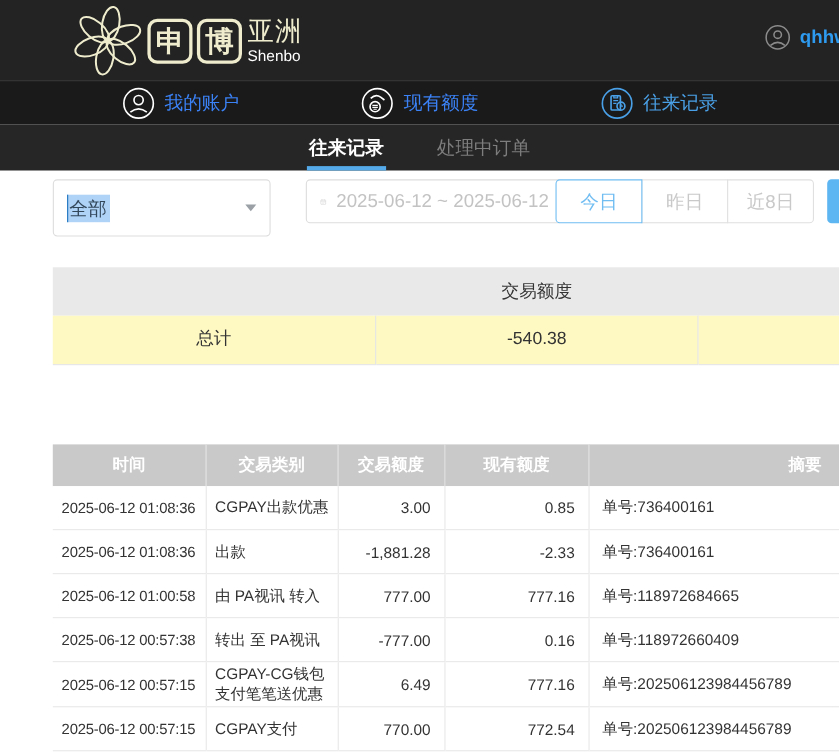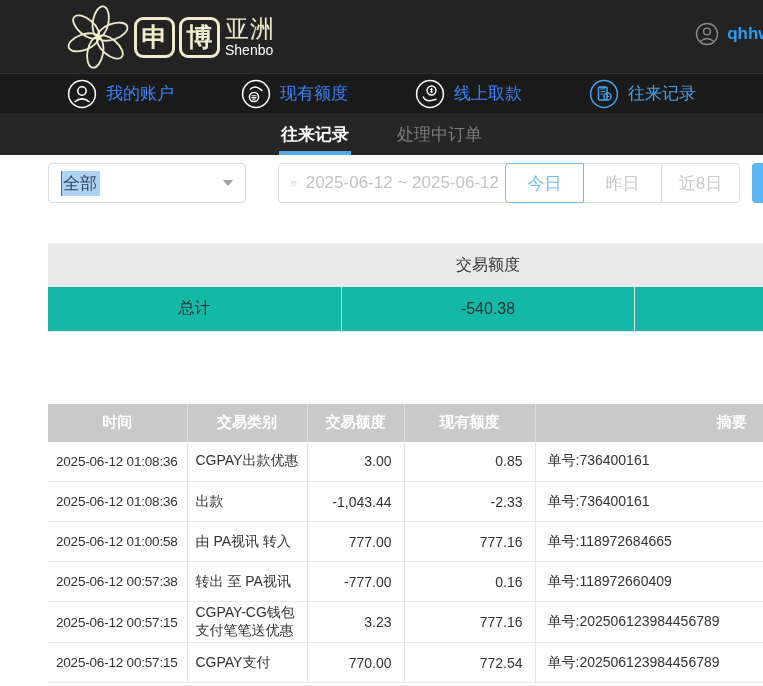--- a/index.html
+++ b/index.html
@@ -31,21 +31,21 @@
     justify-content:center; gap:44px; }
   .tab { color:#7d7d7d; font-size:17px; display:flex; align-items:center;
     position:relative; cursor:pointer; padding:0 2px; }
   .tab.active { color:#fff; font-weight:bold; }
   .tab.active::after { content:""; position:absolute; left:0; right:0; bottom:0;
     height:4px; background:#55abe9; }
 
   
   .content { background:#fff; }
   .filter-row { position:relative; height:40px; margin:8px 0 0 48px; }
-  .type-select { position:absolute; left:0; top:0; width:198px; height:40px;
+  .type-select { position:absolute; left:0; top:0; width:198px; height:52px;
     border:1px solid #ddd; border-radius:4px; background:#fff; display:flex;
     align-items:center; padding:0 12px; cursor:pointer; }
   .type-select .sel-value { font-size:17px; color:#33475b; background:#aed3f6;
     padding:1px 3px 1px 1px; border-left:1px solid #1f74c0; }
   .caret-down { margin-left:auto; width:0; height:0; border-left:5px solid transparent;
     border-right:5px solid transparent; border-top:6px solid #9aa0a6; }
   .date-box { position:absolute; left:230px; top:0; width:234px; height:40px;
     border:1px solid #ddd; border-radius:4px; display:flex; align-items:center;
     gap:9px; padding:0 12px; cursor:pointer; }
   .date-value { font-size:17px; color:#c3c3c3; white-space:nowrap; }
@@ -58,21 +58,21 @@
   .quick-btn.active { border:1px solid #70bdf2; color:#70bdf2; position:relative; z-index:2; }
   .search-btn { position:absolute; left:704px; top:0; width:46px; height:40px;
     background:#5db6f2; border:none; border-radius:4px; cursor:pointer; }
 
   
   .summary-table { margin:40px 0 0 48px; width:880px; border-collapse:collapse;
     table-layout:fixed; }
   .summary-table .sum-head td { background:#e9e9e9; height:44px; text-align:center;
     font-size:16px; color:#333; }
   .summary-table .sum-body td { height:44px; text-align:center; font-size:16px;
-    color:#333; background:#14b8a6; border-bottom:1px solid #e5e5e5; }
+    color:#333; background:#fef9c3; border-bottom:1px solid #e5e5e5; }
   .summary-table .sum-body td + td { border-left:1px solid #e5e5e5; }
 
   
   .tx-table { margin:72px 0 0 48px; width:880px; border-collapse:collapse;
     table-layout:fixed; }
   .tx-table th { background:#c9c9c9; color:#fff; font-size:15px; font-weight:bold;
     height:38px; border-left:1px solid #dedede; }
   .tx-table th:first-child { border-left:none; }
   .tx-table td { height:40px; font-size:14px; color:#333; background:#fff;
     border-bottom:1px solid #e8e8e8; padding:2px 8px; }
@@ -127,29 +127,20 @@
     <span>我的账户</span>
   </div>
   <div class="nav-item">
     <svg width="30" height="30" viewBox="0 0 30 30" fill="none" stroke="#fff" stroke-width="1.5">
       <circle cx="15" cy="15" r="13.4"></circle>
       <circle cx="13" cy="18" r="4.6"></circle>
       <path d="M10.5 16.8 h5 M10.5 18.6 h5 M11.5 20.3 h3" stroke-width="1.1"></path>
       <path d="M9 10.5 q4.5,-4.5 9,-1.2 l3.5,2.6"></path>
     </svg>
     <span>现有额度</span>
-  </div>
-  <div class="nav-item">
-    <svg width="30" height="30" viewBox="0 0 30 30" fill="none" stroke="#fff" stroke-width="1.5">
-      <circle cx="15" cy="15" r="13.4"></circle>
-      <circle cx="16.5" cy="11.5" r="4.4"></circle>
-      <path d="M16.5 9 v5 M15 10.3 h3 M15 12.7 h3" stroke-width="1.1"></path>
-      <path d="M8 17.5 q2,4.5 7,4.2 l6.5,-1.5"></path>
-    </svg>
-    <span>线上取款</span>
   </div>
   <div class="nav-item active">
     <svg width="30" height="30" viewBox="0 0 30 30" fill="none" stroke="#4aa0e6" stroke-width="1.5">
       <circle cx="15" cy="15" r="13.4"></circle>
       <rect x="9.5" y="8" width="8.5" height="13" rx="1"></rect>
       <path d="M12 8 h3.5 v2 h-3.5 z" stroke-width="1.1"></path>
       <path d="M11.5 12.5 h4.5 M11.5 15 h3" stroke-width="1.1"></path>
       <circle cx="18.5" cy="17.5" r="3.6"></circle>
       <path d="M18.5 15.5 v2 h1.8" stroke-width="1.1"></path>
     </svg>
@@ -223,42 +214,42 @@
         <tr>
           <td class="col0">2025-06-12 01:08:36</td>
           <td class="col1">CGPAY出款优惠</td>
           <td class="col2">3.00</td>
           <td class="col3">0.85</td>
           <td class="col4">单号:736400161</td>
         </tr>
         <tr>
           <td class="col0">2025-06-12 01:08:36</td>
           <td class="col1">出款</td>
-          <td class="col2">-1,043.44</td>
+          <td class="col2">-1,881.28</td>
           <td class="col3">-2.33</td>
           <td class="col4">单号:736400161</td>
         </tr>
         <tr>
           <td class="col0">2025-06-12 01:00:58</td>
           <td class="col1">由 PA视讯 转入</td>
           <td class="col2">777.00</td>
           <td class="col3">777.16</td>
           <td class="col4">单号:118972684665</td>
         </tr>
         <tr>
           <td class="col0">2025-06-12 00:57:38</td>
           <td class="col1">转出 至 PA视讯</td>
           <td class="col2">-777.00</td>
           <td class="col3">0.16</td>
           <td class="col4">单号:118972660409</td>
         </tr>
         <tr>
           <td class="col0">2025-06-12 00:57:15</td>
           <td class="col1">CGPAY-CG钱包支付笔笔送优惠</td>
-          <td class="col2">3.23</td>
+          <td class="col2">6.49</td>
           <td class="col3">777.16</td>
           <td class="col4">单号:202506123984456789</td>
         </tr>
         <tr>
           <td class="col0">2025-06-12 00:57:15</td>
           <td class="col1">CGPAY支付</td>
           <td class="col2">770.00</td>
           <td class="col3">772.54</td>
           <td class="col4">单号:202506123984456789</td>
         </tr>

